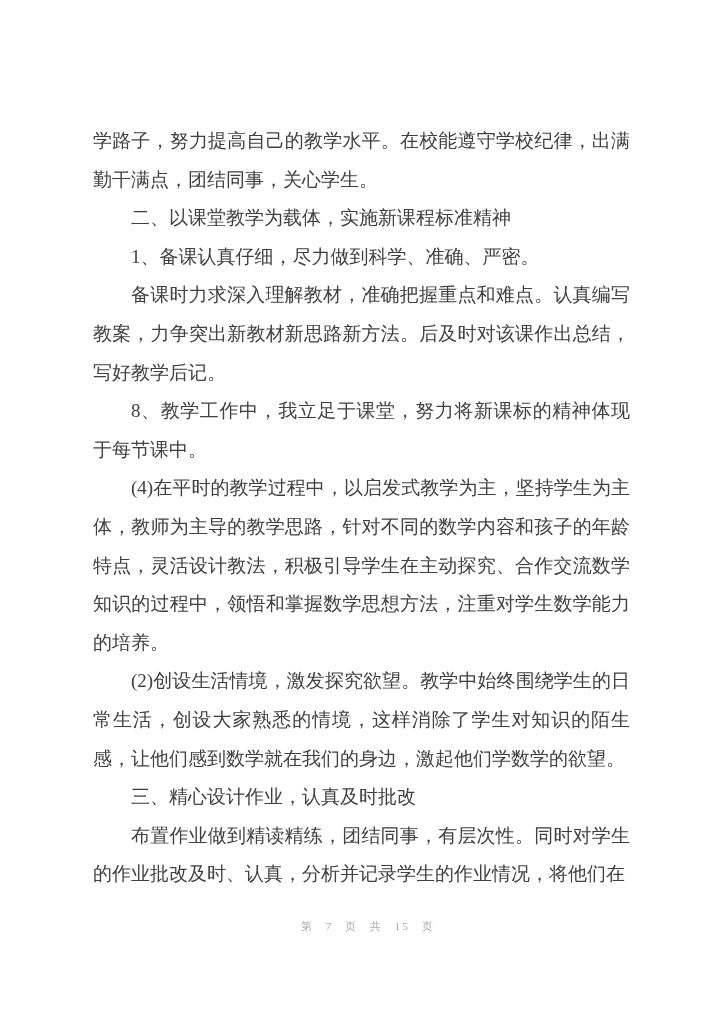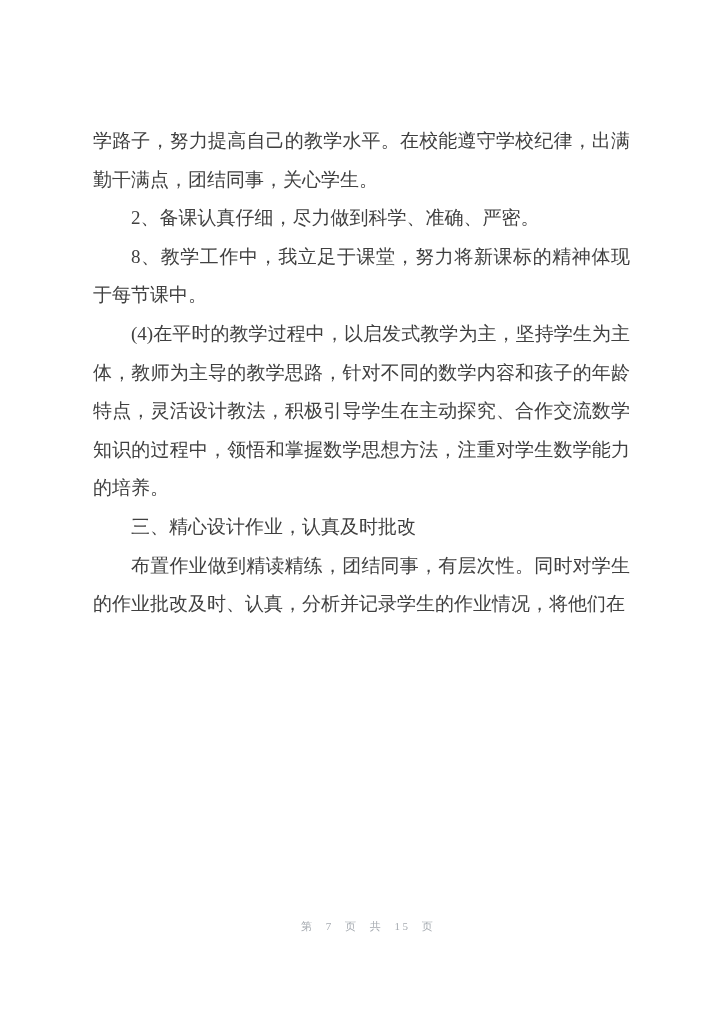--- a/index.html
+++ b/index.html
@@ -51,22 +51,25 @@
     letter-spacing: 2.5px;
     word-spacing: 6px;
   }
 </style>
 </head>
 <body>
 
 <div class="page">
   <div class="content" id="paragraphs">
       <p class="para">学路子，努力提高自己的教学水平。在校能遵守学校纪律，出满勤干满点，团结同事，关心学生。</p>
-      <p class="para indent">2、备课认真仔细，尽力做到科学、准确、严密。</p>
+      <p class="para indent">二、以课堂教学为载体，实施新课程标准精神</p>
+      <p class="para indent">1、备课认真仔细，尽力做到科学、准确、严密。</p>
+      <p class="para indent">备课时力求深入理解教材，准确把握重点和难点。认真编写教案，力争突出新教材新思路新方法。后及时对该课作出总结，写好教学后记。</p>
       <p class="para indent">8、教学工作中，我立足于课堂，努力将新课标的精神体现于每节课中。</p>
       <p class="para indent">(4)在平时的教学过程中，以启发式教学为主，坚持学生为主体，教师为主导的教学思路，针对不同的数学内容和孩子的年龄特点，灵活设计教法，积极引导学生在主动探究、合作交流数学知识的过程中，领悟和掌握数学思想方法，注重对学生数学能力的培养。</p>
+      <p class="para indent">(2)创设生活情境，激发探究欲望。教学中始终围绕学生的日常生活，创设大家熟悉的情境，这样消除了学生对知识的陌生感，让他们感到数学就在我们的身边，激起他们学数学的欲望。</p>
       <p class="para indent">三、精心设计作业，认真及时批改</p>
       <p class="para indent">布置作业做到精读精练，团结同事，有层次性。同时对学生的作业批改及时、认真，分析并记录学生的作业情况，将他们在</p>
     </div>
   <div class="footer">
     <span>第 7 页 共 15 页</span>
   </div>
 </div>
 
 </body></html>

